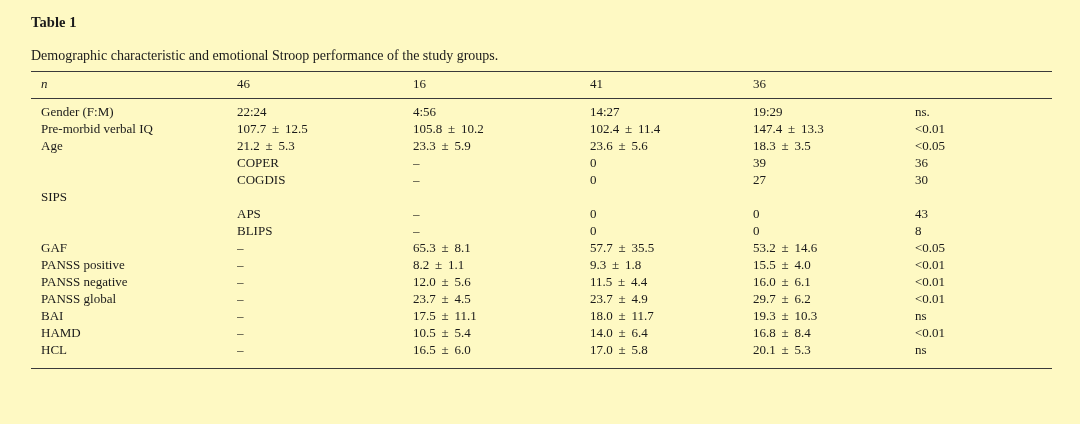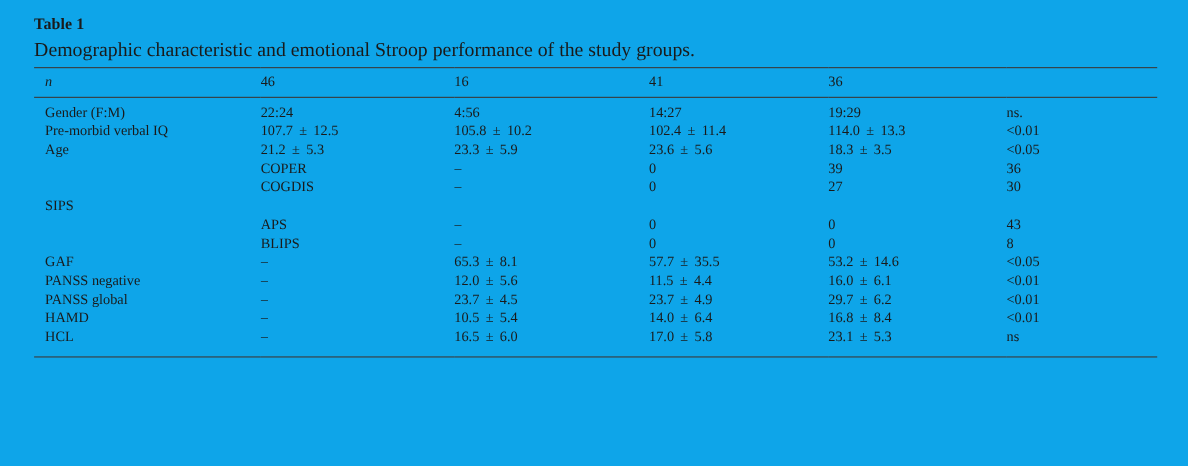--- a/index.html
+++ b/index.html
@@ -7,33 +7,33 @@
   body {
     background:#ffffff;
     color:#1a1a1a;
     font-family:"Liberation Serif","DejaVu Serif",serif;
     -webkit-font-smoothing:antialiased;
   }
   .page {
     position:relative;
     width:1080px; height:424px;
     padding:15px 28px 0 31px;
-    background:#0ea5e9;
+    background:#fef9c3;
     overflow:hidden;
   }
   .title {
     font-size:14.5px;
     font-weight:bold;
     line-height:15px;
     letter-spacing:.1px;
   }
   .caption {
-    font-size:18px;
+    font-size:14px;
     line-height:15px;
-    margin-top:8px;
+    margin-top:18px;
   }
   table.tbl {
     border-collapse:collapse;
     table-layout:fixed;
     width:1021px;
     margin-top:8px;
     border-top:1.4px solid #3a3a3a;
     border-bottom:1.4px solid #3a3a3a;
   }
   col.c-label { width:206px; }
@@ -98,21 +98,21 @@
     <td>14:27</td>
     <td>19:29</td>
     <td>ns.</td>
   </tr>
 
   <tr>
     <th class="lab">Pre-morbid verbal IQ</th>
     <td>107.7 ± 12.5</td>
     <td>105.8 ± 10.2</td>
     <td>102.4 ± 11.4</td>
-    <td>114.0 ± 13.3</td>
+    <td>147.4 ± 13.3</td>
     <td>&lt;0.01</td>
   </tr>
 
   <tr>
     <th class="lab">Age</th>
     <td>21.2 ± 5.3</td>
     <td>23.3 ± 5.9</td>
     <td>23.6 ± 5.6</td>
     <td>18.3 ± 3.5</td>
     <td>&lt;0.05</td>
@@ -167,53 +167,69 @@
 
   <tr>
     <th class="lab">GAF</th>
     <td>–</td>
     <td>65.3 ± 8.1</td>
     <td>57.7 ± 35.5</td>
     <td>53.2 ± 14.6</td>
     <td>&lt;0.05</td>
   </tr>
 
+  <tr>
+    <th class="lab">PANSS positive</th>
+    <td>–</td>
+    <td>8.2 ± 1.1</td>
+    <td>9.3 ± 1.8</td>
+    <td>15.5 ± 4.0</td>
+    <td>&lt;0.01</td>
+  </tr>
 
   <tr>
     <th class="lab">PANSS negative</th>
     <td>–</td>
     <td>12.0 ± 5.6</td>
     <td>11.5 ± 4.4</td>
     <td>16.0 ± 6.1</td>
     <td>&lt;0.01</td>
   </tr>
 
   <tr>
     <th class="lab">PANSS global</th>
     <td>–</td>
     <td>23.7 ± 4.5</td>
     <td>23.7 ± 4.9</td>
     <td>29.7 ± 6.2</td>
     <td>&lt;0.01</td>
   </tr>
 
+  <tr>
+    <th class="lab">BAI</th>
+    <td>–</td>
+    <td>17.5 ± 11.1</td>
+    <td>18.0 ± 11.7</td>
+    <td>19.3 ± 10.3</td>
+    <td>ns</td>
+  </tr>
 
   <tr>
     <th class="lab">HAMD</th>
     <td>–</td>
     <td>10.5 ± 5.4</td>
     <td>14.0 ± 6.4</td>
     <td>16.8 ± 8.4</td>
     <td>&lt;0.01</td>
   </tr>
 
   <tr>
     <th class="lab">HCL</th>
     <td>–</td>
     <td>16.5 ± 6.0</td>
     <td>17.0 ± 5.8</td>
-    <td>23.1 ± 5.3</td>
+    <td>20.1 ± 5.3</td>
     <td>ns</td>
   </tr>
 </tbody>
   </table>
 
 </div>
 
 </body></html>

